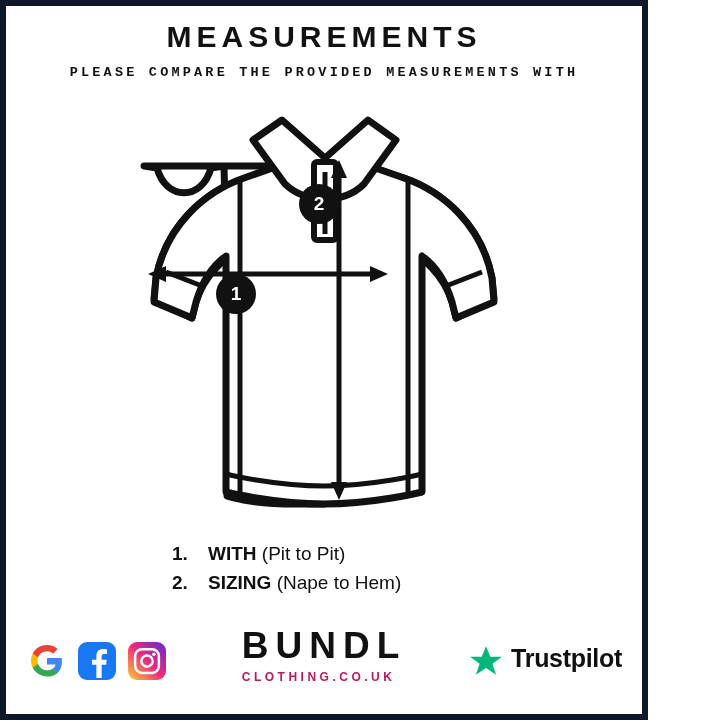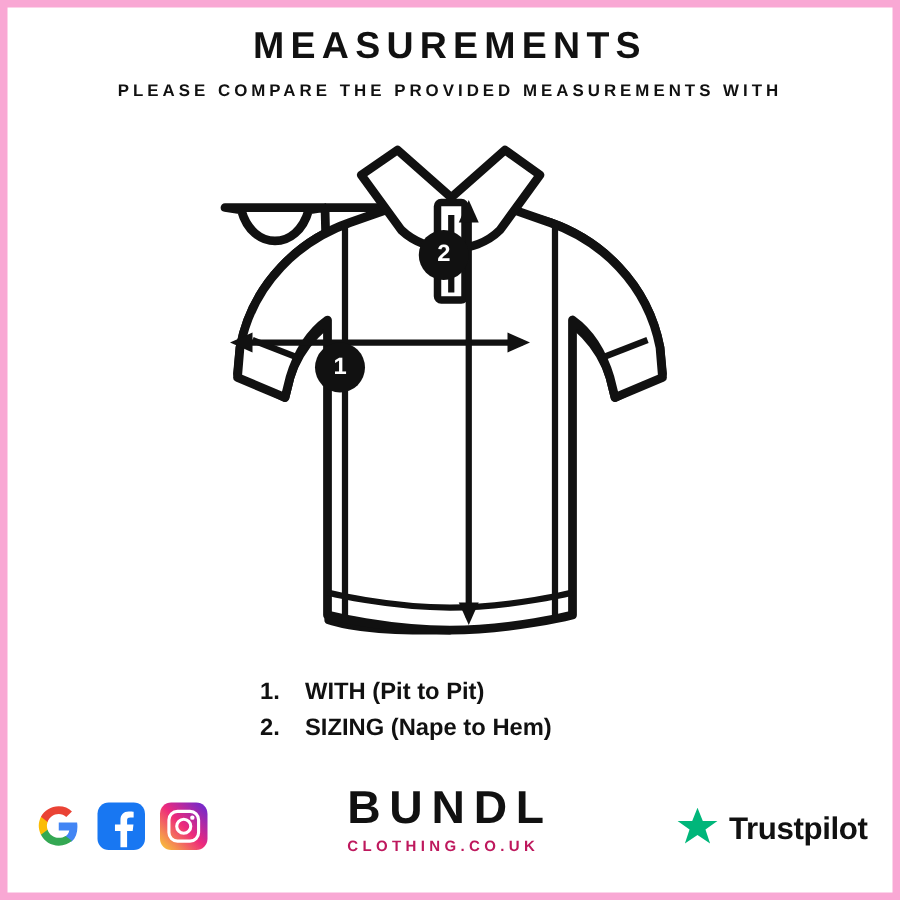--- a/index.html
+++ b/index.html
@@ -9,24 +9,24 @@
   body {
     width: 720px;
     height: 720px;
     background: #ffffff;
     font-family: "Liberation Sans", sans-serif;
     color: #111111;
     overflow: hidden;
   }
   #page {
     position: relative;
-    width: 720px;
+    width: 648px;
     height: 720px;
     box-sizing: border-box;
-    border: 6px solid #f9a8d4;
+    border: 6px solid #0f172a;
     background: #ffffff;
   }
 
   
   .header {
     position: absolute;
     top: 14px;
     left: 0;
     width: 100%;
     text-align: center;
@@ -40,21 +40,21 @@
     margin: 0;
   }
   .subtitle {
     margin-top: 10px;
     font-size: 13.5px;
     font-weight: bold;
     letter-spacing: 3.2px;
     line-height: 1.55;
     color: #111111;
   }
-  .subtitle div { white-space: nowrap; }
+  .subtitle div { white-space: nowrap; font-family: Liberation Mono, monospace; }
 
   
   .diagram {
     position: absolute;
     top: 100px;
     left: 50%;
     transform: translateX(-50%);
     width: 560px;
     height: 420px;
   }
@@ -95,21 +95,21 @@
   }
   .legend-num {
     width: 36px;
     text-align: left;
     margin-left: 0;
   }
   .legend-label {
     width: 268px;
     text-align: left;
   }
-  .legend-label .sub { font-weight: bold; }
+  .legend-label .sub { font-weight: normal; }
 
   
   .footer {
     position: absolute;
     bottom: 26px;
     left: 0;
     width: 100%;
     height: 70px;
   }
   .socials {
@@ -149,21 +149,21 @@
     letter-spacing: 3.5px;
     font-weight: bold;
     color: #be185d;
   }
 
   .trustpilot {
     position: absolute;
     right: 20px;
     bottom: 10px;
     display: flex;
-    align-items: flex-end;
+    align-items: flex-start;
     gap: 8px;
   }
   .tp-label {
     font-size: 25px;
     font-weight: bold;
     letter-spacing: -0.3px;
     color: #111111;
   }
 </style>
 </head>

